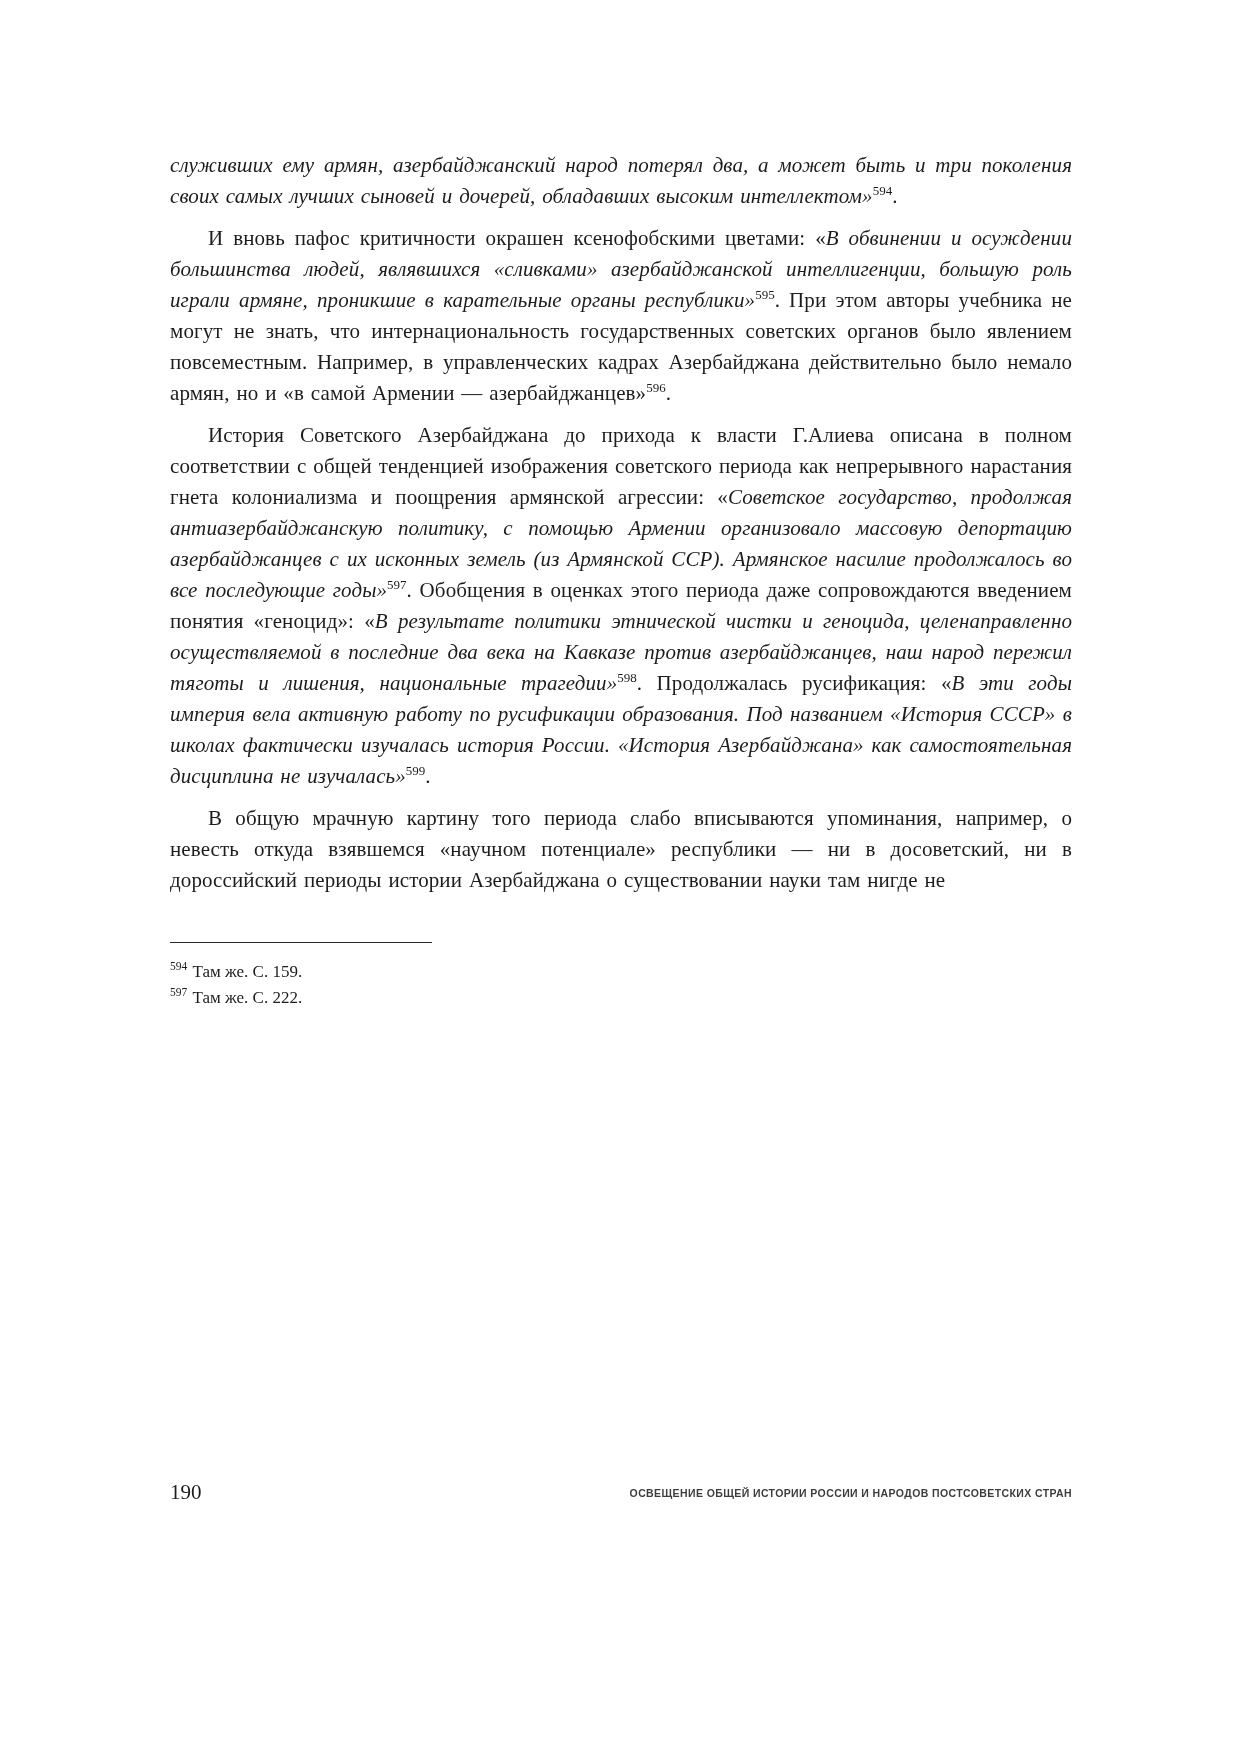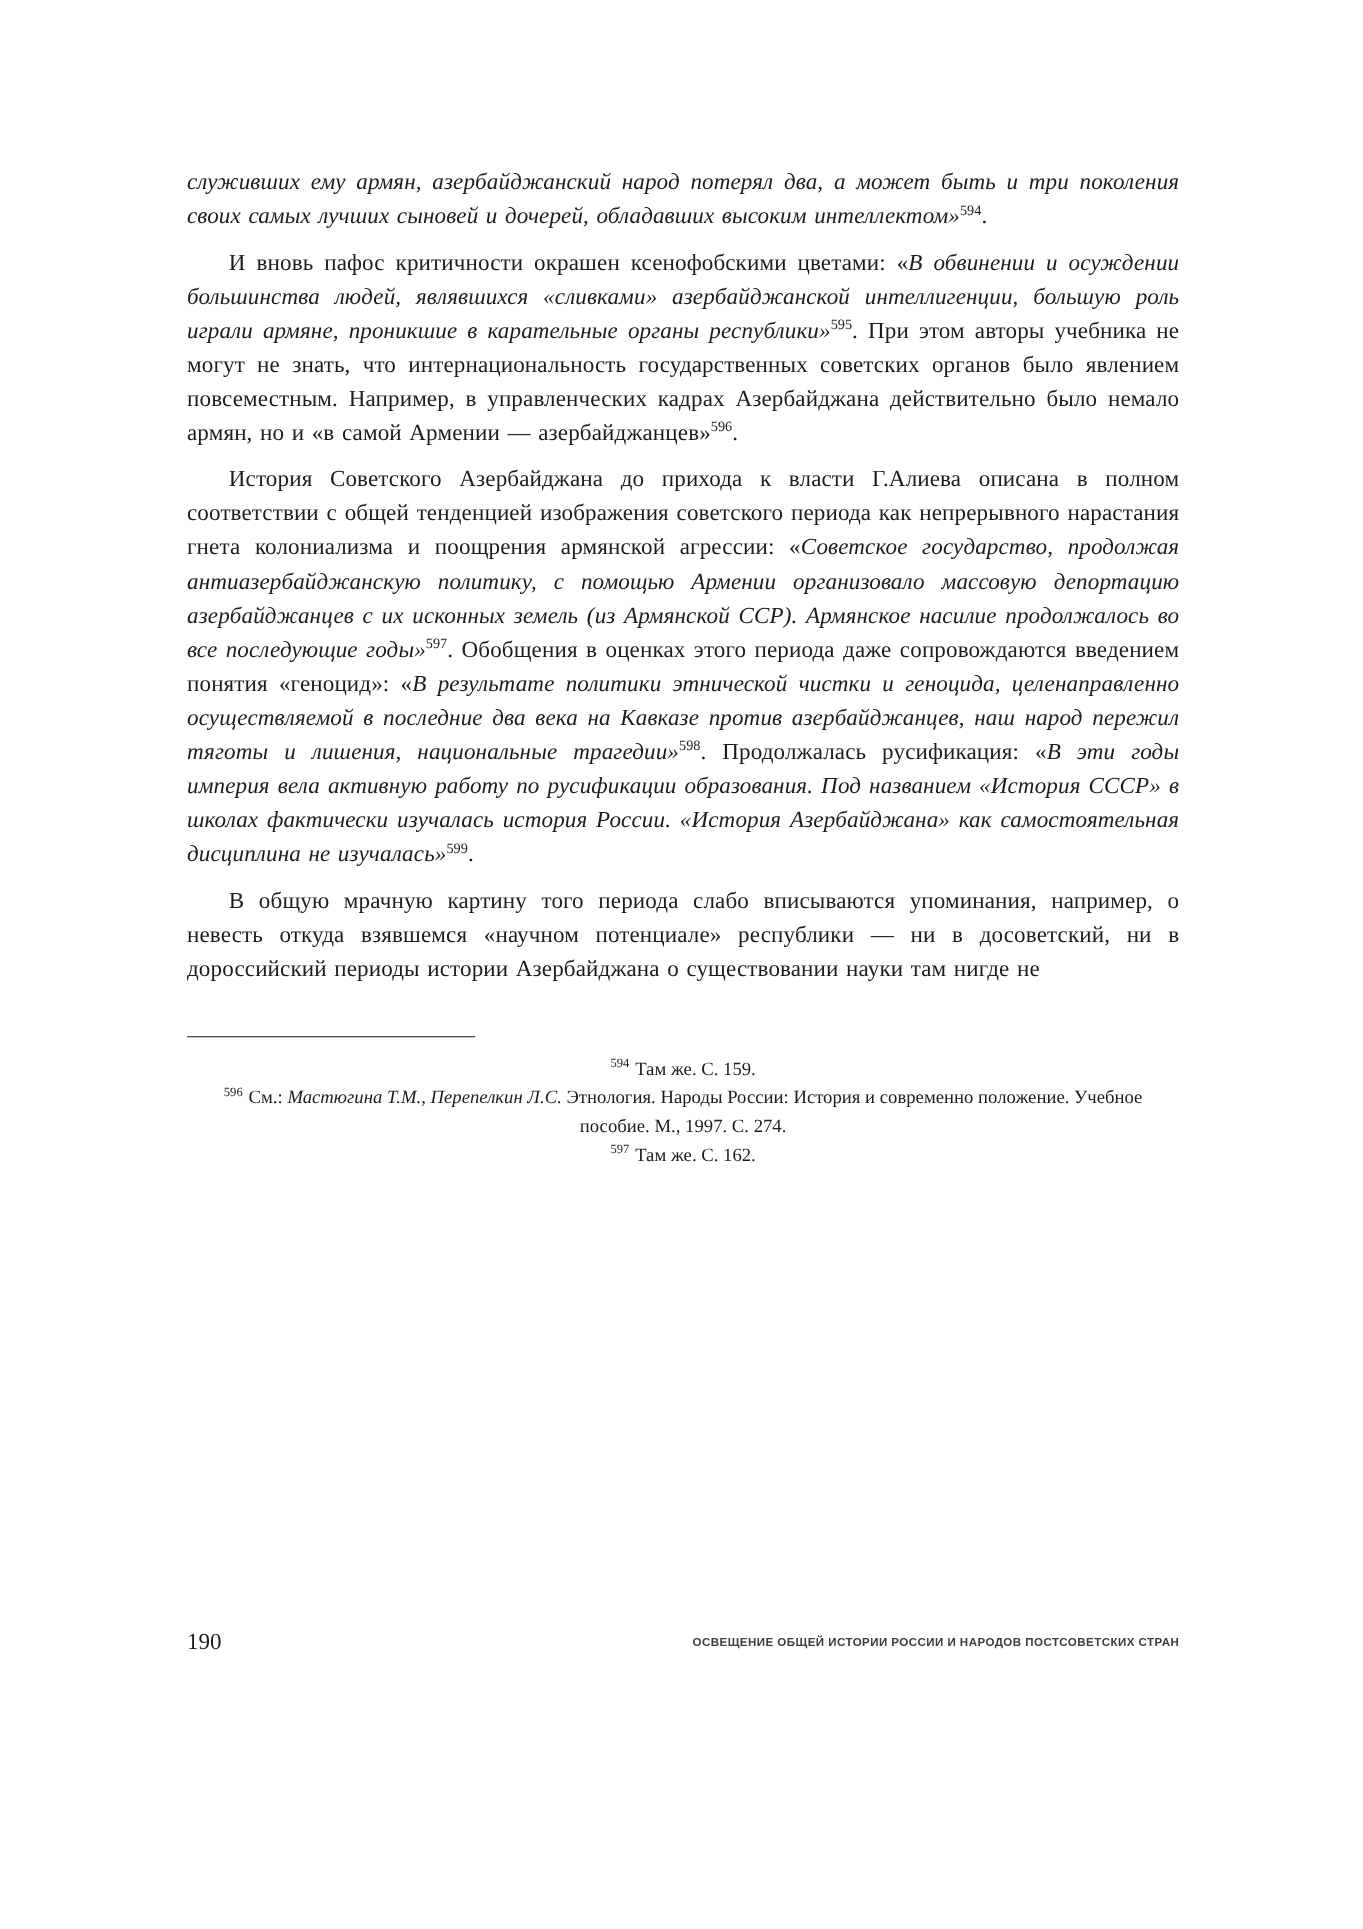--- a/index.html
+++ b/index.html
@@ -41,21 +41,21 @@
   .footnote-separator {
     margin-top: 46px;
     width: 262px;
     border-top: 1.5px solid #2b2b2b;
   }
   .footnotes {
     margin-top: 16px;
     font-size: 17px;
     line-height: 26px;
   }
-  .footnote { text-align: center; }
+  .footnote { text-align: left; }
   sup.fn-num {
     font-size: 11.5px;
     line-height: 0;
     vertical-align: super;
     margin-right: 1px;
   }
   .footer {
     position: absolute;
     top: 1480px;
     left: 170px;
@@ -84,21 +84,20 @@
   <div class="text-column">
     <div>
         <p class="para"><span class="run it">служивших ему армян, азербайджанский народ потерял два, а может быть и три поколения своих самых лучших сыновей и дочерей, обладавших высоким интеллектом»</span><sup class="fn-ref">594</sup><span class="run">.</span></p>
         <p class="para indent"><span class="run">И вновь пафос критичности окрашен ксенофобскими цветами: «</span><span class="run it">В обвинении и осуждении большинства людей, являвшихся «сливками» азербайджанской интеллигенции, большую роль играли армяне, проникшие в карательные органы республики»</span><sup class="fn-ref">595</sup><span class="run">. При этом авторы учебника не могут не знать, что интернациональность государственных советских органов было явлением повсеместным. Например, в управленческих кадрах Азербайджана действительно было немало армян, но и «в самой Армении — азербайджанцев»</span><sup class="fn-ref">596</sup><span class="run">.</span></p>
         <p class="para indent"><span class="run">История Советского Азербайджана до прихода к власти Г.Алиева описана в полном соответствии с общей тенденцией изображения советского периода как непрерывного нарастания гнета колониализма и поощрения армянской агрессии: «</span><span class="run it">Советское государство, продолжая антиазербайджанскую политику, с помощью Армении организовало массовую депортацию азербайджанцев с их исконных земель (из Армянской ССР). Армянское насилие продолжалось во все последующие годы»</span><sup class="fn-ref">597</sup><span class="run">. Обобщения в оценках этого периода даже сопровождаются введением понятия «геноцид»: «</span><span class="run it">В результате политики этнической чистки и геноцида, целенаправленно осуществляемой в последние два века на Кавказе против азербайджанцев, наш народ пережил тяготы и лишения, национальные трагедии»</span><sup class="fn-ref">598</sup><span class="run">. Продолжалась русификация: «</span><span class="run it">В эти годы империя вела активную работу по русификации образования. Под названием «История СССР» в школах фактически изучалась история России. «История Азербайджана» как самостоятельная дисциплина не изучалась»</span><sup class="fn-ref">599</sup><span class="run">.</span></p>
         <p class="para indent"><span class="run">В общую мрачную картину того периода слабо вписываются упоминания, например, о невесть откуда взявшемся «научном потенциале» республики — ни в досоветский, ни в дороссийский периоды истории Азербайджана о существовании науки там нигде не</span></p>
       </div>
     <div class="footnote-separator"></div>
     <div class="footnotes">
         <div class="footnote"><sup class="fn-num">594</sup><span class="run"> Там же. С. 159.</span></div>
-        <div class="footnote"><sup class="fn-num">596</sup><span class="run"> См.: </span><span class="run it">Мастюгина Т.М., Перепелкин Л.С.</span><span class="run"> Этнология. Народы России: История и современно положение. Учебное пособие. М., 1997. С. 274.</span></div>
-        <div class="footnote"><sup class="fn-num">597</sup><span class="run"> Там же. С. 162.</span></div>
+        <div class="footnote"><sup class="fn-num">597</sup><span class="run"> Там же. С. 222.</span></div>
       </div>
   </div>
   <div class="footer">
     <span class="page-number">190</span>
     <span class="running-title">ОСВЕЩЕНИЕ ОБЩЕЙ ИСТОРИИ РОССИИ И НАРОДОВ ПОСТСОВЕТСКИХ СТРАН</span>
   </div>
 </div>
 
 </body></html>

